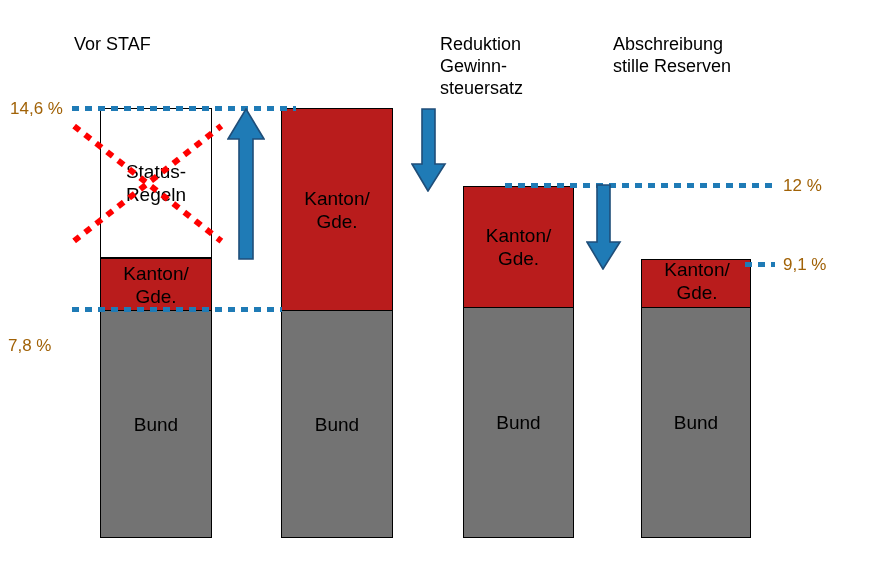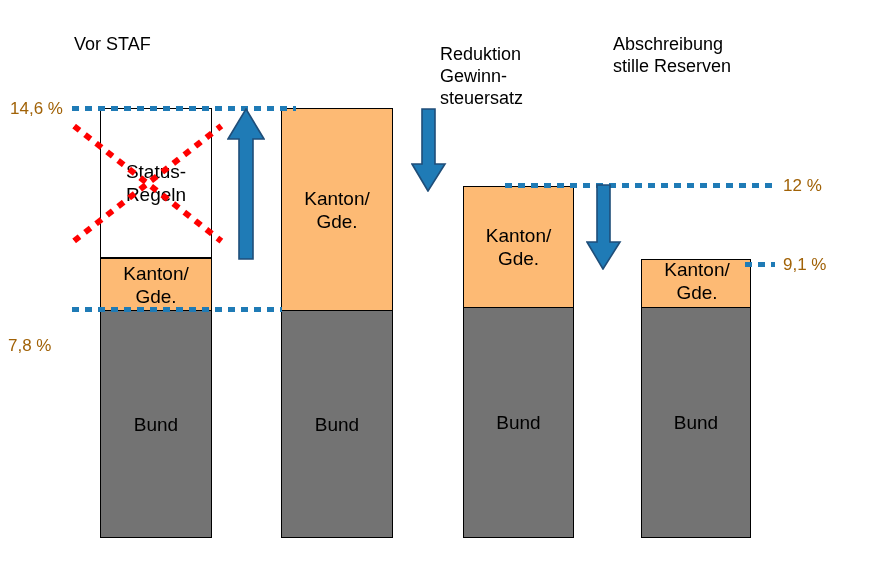--- a/index.html
+++ b/index.html
@@ -33,21 +33,21 @@
 
   
   .bar-seg {
     position: absolute;
     box-sizing: border-box;
     border: 1px solid #000000;
     display: flex;
     align-items: center;
     justify-content: center;
   }
-  .seg-blue  { background: #fdba74; justify-content: center; }
+  .seg-blue  { background: #b91c1c; justify-content: center; }
   .seg-gray  { background: #737373; }
   .seg-white { background: #ffffff; }
 
   .seg-label {
     font-family: "Liberation Sans", sans-serif;
     font-size: 19px;
     line-height: 23px;
     color: #000000;
     text-align: center;
     white-space: pre-line;
@@ -87,21 +87,21 @@
   }
 </style>
 </head>
 <body>
 
 <div id="canvas">
 
   <div class="col-title" style="left:74px; top:33px; width:160px;">Vor STAF</div>
 
 
-  <div class="col-title" style="left:440px; top:43px; width:165px;">Reduktion
+  <div class="col-title" style="left:440px; top:33px; width:165px;">Reduktion
 Gewinn-
 steuersatz</div>
 
   <div class="col-title" style="left:613px; top:33px; width:183px;">Abschreibung
 stille Reserven</div>
 
   <div class="bar-seg seg-white" style="left:100px; top:108px; width:112px; height:150px;">
     <span class="seg-label">Status-
 Regeln</span>
   </div>

